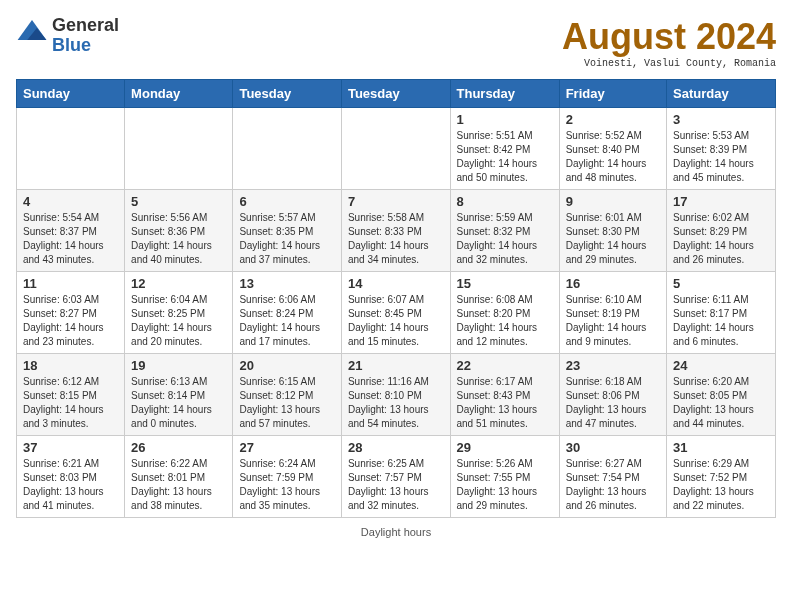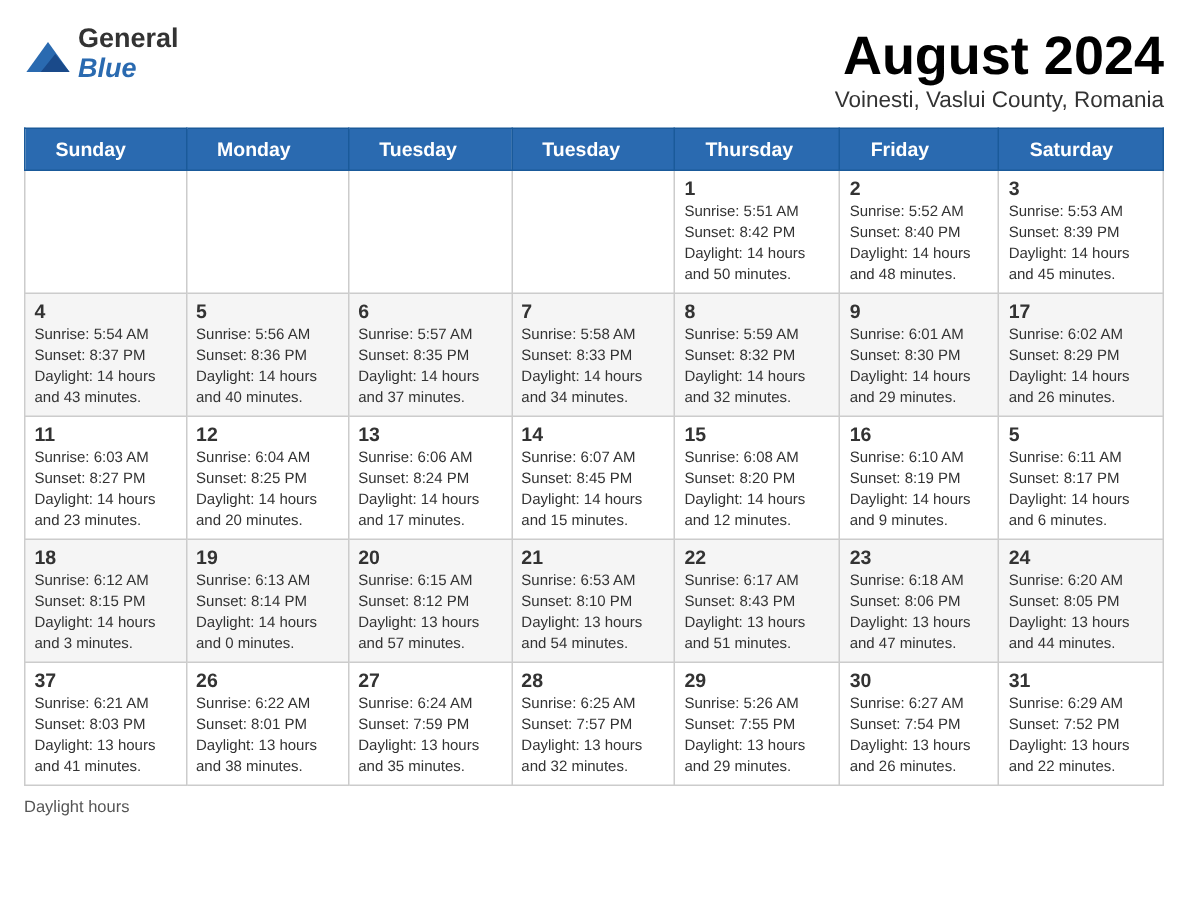--- a/index.html
+++ b/index.html
@@ -11,55 +11,56 @@
       padding: 16px;
     }
     .header {
       display: flex;
       justify-content: space-between;
       align-items: flex-start;
       margin-bottom: 10px;
     }
     .logo {
       display: flex;
-      align-items: flex-end;
+      align-items: flex-start;
       gap: 4px;
     }
     .logo-text {
       font-size: 18px;
       font-weight: bold;
       line-height: 1.1;
     }
     .logo-general { color: #333; }
-    .logo-blue { color: #2a6ab0; font-style: italic; }
+    .logo-blue { color: #2a6ab0; }
     .logo-icon {
       width: 32px;
       height: 32px;
     }
     .title-section {
       text-align: right;
     }
     .month-year {
       font-size: 36px;
       font-weight: bold;
-      color: #000000;
+      color: #a16207;
     }
     .location {
-      font-size: 15px;
+      font-size: 10px;
       color: #333;
+      font-family: Liberation Mono, monospace;
     }
     .calendar {
       width: 100%;
       border-collapse: collapse;
     }
     .calendar th {
       background-color: #2a6ab0;
       color: #fff;
       text-align: left;
-      padding: 6px 20px;
+      padding: 6px 6px;
       font-size: 13px;
       border: 1px solid #1a5a9a;
     }
     .calendar td {
       border: 1px solid #ccc;
       vertical-align: top;
       padding: 4px 6px;
       width: 113px;
       min-height: 80px;
       font-size: 10.5px;
@@ -80,21 +81,21 @@
       line-height: 1.4;
       color: #333;
     }
     .empty-cell {
       background: #fff !important;
     }
     .footer-note {
       margin-top: 8px;
       font-size: 11px;
       color: #555;
-      text-align: left;
+      text-align: center;
     }
   </style>
 </head>
 <body>
 
 <div class="header">
   <div class="logo">
     <svg class="logo-icon" viewBox="0 0 40 40" xmlns="http://www.w3.org/2000/svg">
       <polygon points="20,5 38,30 2,30" fill="#2a6ab0"></polygon>
       <polygon points="26,15 38,30 14,30" fill="#1a4a8a"></polygon>
@@ -269,21 +270,21 @@
         </td>
         <td>
           <span class="day-number">20</span>
           <div class="day-info">Sunrise: 6:15 AM
 Sunset: 8:12 PM
 Daylight: 13 hours
 and 57 minutes.</div>
         </td>
         <td>
           <span class="day-number">21</span>
-          <div class="day-info">Sunrise: 6:53 AM
+          <div class="day-info">Sunrise: 11:16 AM
 Sunset: 8:10 PM
 Daylight: 13 hours
 and 54 minutes.</div>
         </td>
         <td>
           <span class="day-number">22</span>
           <div class="day-info">Sunrise: 6:17 AM
 Sunset: 8:43 PM
 Daylight: 13 hours
 and 51 minutes.</div>

